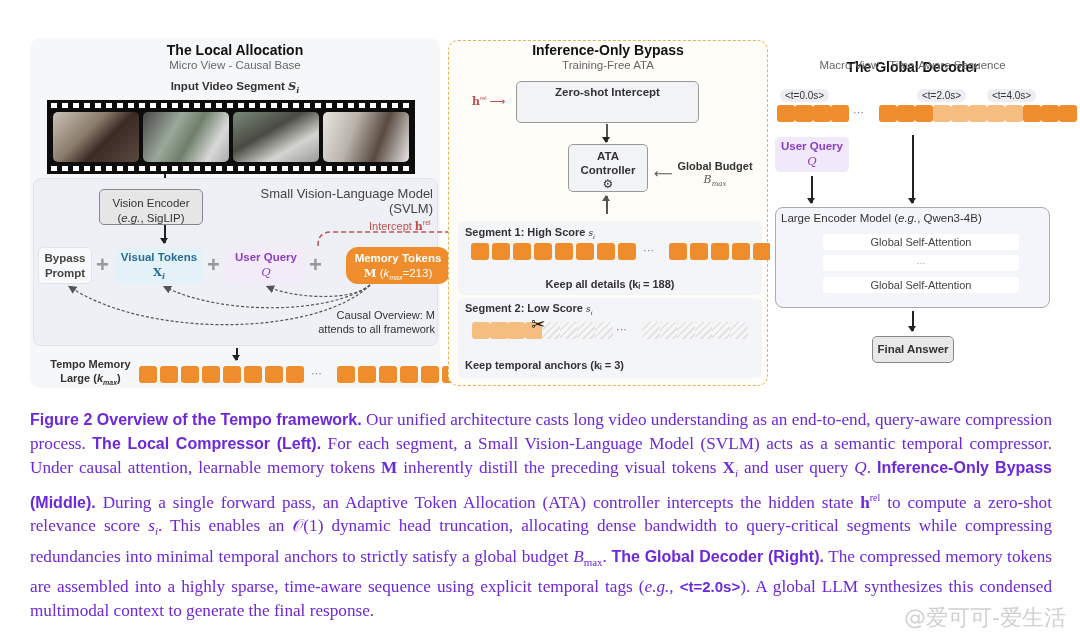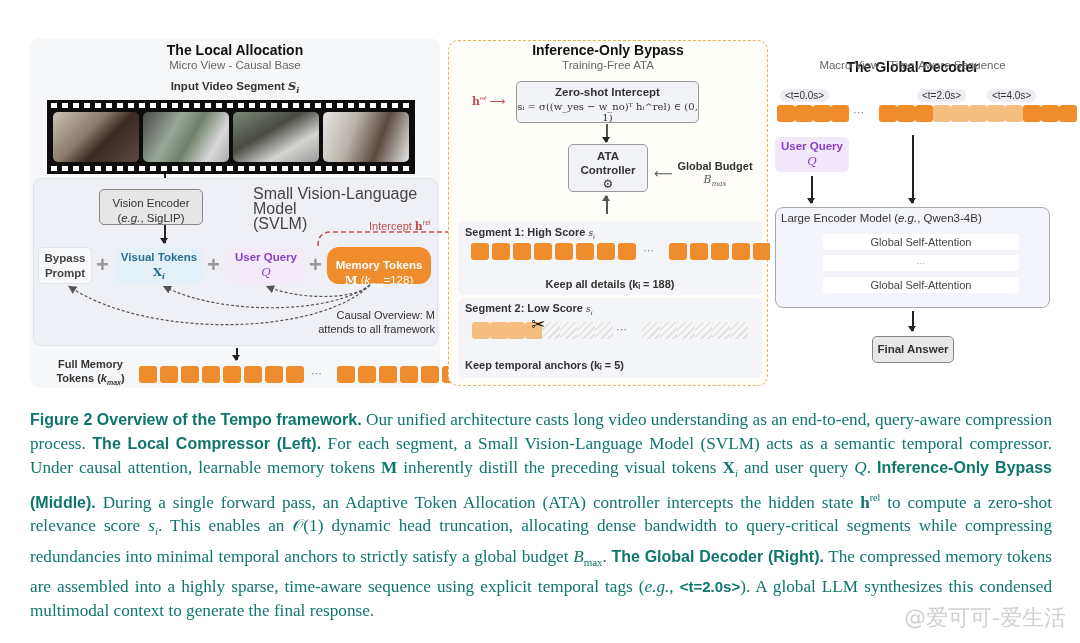--- a/index.html
+++ b/index.html
@@ -39,21 +39,21 @@
   .arrow-v::after { content: ""; position: absolute; left: -4px; bottom: -1px; width: 0; height: 0;
     border-left: 4.5px solid transparent; border-right: 4.5px solid transparent; border-top: 6px solid #222; }
   .arrow-up { position: absolute; width: 1.5px; background: #555; }
   .arrow-up::after { content: ""; position: absolute; left: -4px; top: -1px; width: 0; height: 0;
     border-left: 4.5px solid transparent; border-right: 4.5px solid transparent; border-bottom: 6px solid #555; }
 
   .seg { position: absolute; background: #f4f5f8; border-radius: 6px; }
   .tag { position: absolute; font-size: 10px; background: #eceef3; border-radius: 6px; padding: 1px 5px; color: #333; }
 
   .caption { position: absolute; left: 30px; top: 408px; width: 1022px; font-family: "Liberation Serif", "DejaVu Serif", serif;
-    font-size: 17.2px; line-height: 23.8px; color: #0f766e; text-align: justify; }
+    font-size: 17.2px; line-height: 23.8px; color: #6d28d9; text-align: justify; }
   .caption .sb { font-family: "Liberation Sans", "DejaVu Sans", sans-serif; font-weight: bold; font-size: 16px; }
   .caption .mono { font-family: "Liberation Sans", "DejaVu Sans", sans-serif; font-weight: bold; font-size: 15px; }
   .watermark { position: absolute; right: 14px; bottom: 10px; font-size: 22px; color: rgba(170,170,170,0.55); font-family: "DejaVu Sans", sans-serif; }
 </style>
 </head>
 <body>
 
 <div class="abs panel-left"></div>
 <div class="abs title" style="left:30px;top:42px;width:410px;">The Local Allocation</div>
 <div class="abs subtitle" style="left:30px;top:59px;width:410px;">Micro View - Causal Base</div>
@@ -72,21 +72,21 @@
 <div class="arrow-v" style="left:164px;top:174px;height:14px;"></div>
 
 <div class="abs svlm"></div>
 
 <div class="box" style="left:99px;top:189px;width:104px;height:36px;background:#e6e6e6;border:1px solid #888;color:#333;font-weight:normal;line-height:15px;padding-top:6px;">
   <div>Vision Encoder</div>
   <div>(<i>e.g.</i><span>, SigLIP)</span></div>
 </div>
 <div class="arrow-v" style="left:164px;top:225px;height:18px;"></div>
 
-<div class="abs" style="left:253px;top:186px;width:180px;text-align:left;font-size:16px;color:#444;line-height:15px;">
+<div class="abs" style="left:253px;top:186px;width:180px;text-align:right;font-size:13px;color:#444;line-height:15px;">
   <div>Small Vision-Language Model</div>
   <div>(SVLM)</div>
 </div>
 <div class="abs" style="left:369px;top:219px;font-size:11px;color:#c0504d;">
   <span>Intercept </span><b class="mathb">h</b><sup style="font-size:7px">rel</sup>
 </div>
 
 <div class="box" style="left:38px;top:247px;width:54px;height:37px;background:#f8f9fb;border:1px solid #e2e4ea;color:#444;line-height:15px;padding-top:3px;">
   <div>Bypass</div>
   <div>Prompt</div>
@@ -95,23 +95,23 @@
 <div class="box" style="left:115px;top:247px;width:88px;height:37px;background:#e4f1f9;color:#2a6f8f;line-height:15px;padding-top:3px;">
   <div>Visual Tokens</div>
   <div><b class="mathb">X</b><sub class="math" style="font-size:8px">i</sub></div>
 </div>
 <div class="plus" style="left:207px;top:252px;">+</div>
 <div class="box" style="left:226px;top:247px;width:80px;height:37px;background:#f3ebf8;color:#8a3fc4;line-height:15px;padding-top:3px;">
   <div>User Query</div>
   <div class="math" style="font-weight:normal">Q</div>
 </div>
 <div class="plus" style="left:309px;top:252px;">+</div>
-<div class="box" style="left:327px;top:247px;width:104px;height:37px;background:#ef8c2b;color:#fff;line-height:15px;padding-top:11px;border-radius:12px;">
+<div class="box" style="left:346px;top:247px;width:104px;height:37px;background:#ef8c2b;color:#fff;line-height:15px;padding-top:4px;border-radius:12px;">
   <div>Memory Tokens</div>
-  <div style="font-weight:normal"><span class="mathb">M</span> (<i>k</i><sub style="font-size:7px;font-style:italic">max</sub><span>=128)</span></div>
+  <div style="font-weight:normal"><span class="mathb">M</span> (<i>k</i><sub style="font-size:7px;font-style:italic">max</sub><span>=213)</span></div>
 </div>
 
 <svg class="abs" style="left:0;top:0;" width="1080" height="400">
   <defs>
     <marker id="ah" markerWidth="7" markerHeight="7" refX="5" refY="3.5" orient="auto">
         <path d="M0,0 L7,3.5 L0,7 z" fill="#555"></path>
       </marker>
     <marker id="ahr" markerWidth="7" markerHeight="7" refX="5" refY="3.5" orient="auto">
         <path d="M0,0 L7,3.5 L0,7" fill="none" stroke="#c0504d" stroke-width="1.2"></path>
       </marker>
@@ -126,22 +126,22 @@
   <line x1="541" y1="322" x2="541" y2="342" stroke="#c0504d" stroke-width="1" stroke-dasharray="2,2"></line>
 </svg>
 
 <div class="abs" style="left:280px;top:308px;width:155px;text-align:right;font-size:11px;color:#333;line-height:14px;">
   <div>Causal Overview: M</div>
   <div>attends to all framework</div>
 </div>
 
 <div class="arrow-v" style="left:236px;top:348px;height:12px;"></div>
 <div class="abs label-b" style="left:48px;top:357px;width:85px;text-align:center;line-height:14px;font-size:11px;">
-  <div>Full Memory</div>
-  <div><span>Tokens (</span><i>k</i><sub style="font-size:7px;font-style:italic">max</sub><span>)</span></div>
+  <div>Tempo Memory</div>
+  <div><span>Large (</span><i>k</i><sub style="font-size:7px;font-style:italic">max</sub><span>)</span></div>
 </div>
 <div id="left-tokens">
     <div class="tok" style="left: 139px; top: 366px;"></div>
     <div class="tok" style="left: 160px; top: 366px;"></div>
     <div class="tok" style="left: 181px; top: 366px;"></div>
     <div class="tok" style="left: 202px; top: 366px;"></div>
     <div class="tok" style="left: 223px; top: 366px;"></div>
     <div class="tok" style="left: 244px; top: 366px;"></div>
     <div class="tok" style="left: 265px; top: 366px;"></div>
     <div class="tok" style="left: 286px; top: 366px;"></div>
@@ -156,21 +156,20 @@
 
 <div class="abs panel-mid"></div>
 <div class="abs title" style="left:448px;top:42px;width:320px;">Inference-Only Bypass</div>
 <div class="abs subtitle" style="left:448px;top:59px;width:320px;">Training-Free ATA</div>
 
 <div class="abs" style="left:472px;top:95px;font-size:11px;color:#c0504d;">
   <b class="mathb">h</b><sup style="font-size:6px">rel</sup> ⟶
 </div>
 <div class="box" style="left:516px;top:81px;width:183px;height:42px;background:#f1f3f7;border:1px solid #999;color:#333;padding-top:4px;">
   <div>Zero-shot Intercept</div>
-  <div style="font-family:'DejaVu Serif',serif;font-weight:normal;font-size:10px;margin-top:3px;">sᵢ = σ((w_yes − w_no)ᵀ hᵢ^rel) ∈ (0, 1)</div>
 </div>
 <div class="arrow-v" style="left:606px;top:124px;height:18px;background:#555;"></div>
 <div class="box" style="left:568px;top:144px;width:80px;height:48px;background:#f1f3f7;border:1px solid #999;color:#333;line-height:14px;padding-top:4px;">
   <div>ATA</div>
   <div>Controller</div>
   <div style="font-size:12px;font-weight:normal;">⚙</div>
 </div>
 <div class="abs" style="left:654px;top:166px;color:#555;font-size:13px;">⟵</div>
 <div class="abs label-b" style="left:672px;top:159px;width:86px;text-align:center;font-size:11px;line-height:14px;">
   <div>Global Budget</div>
@@ -216,21 +215,21 @@
     <div class="tok hatch" style="left: 594.5px; top: 322px;"></div>
     <div class="dots" style="left: 616px; top: 323px;">···</div>
     <div class="tok hatch" style="left: 642px; top: 322px;"></div>
     <div class="tok hatch" style="left: 659.5px; top: 322px;"></div>
     <div class="tok hatch" style="left: 677px; top: 322px;"></div>
     <div class="tok hatch" style="left: 694.5px; top: 322px;"></div>
     <div class="tok hatch" style="left: 712px; top: 322px;"></div>
     <div class="tok hatch" style="left: 729.5px; top: 322px;"></div>
   </div>
 <div class="abs" style="left:531px;top:314px;font-size:17px;color:#111;">✂</div>
-<div class="abs label-b" style="left:465px;top:359px;font-size:11px;">Keep temporal anchors (kᵢ = 5)</div>
+<div class="abs label-b" style="left:465px;top:359px;font-size:11px;">Keep temporal anchors (kᵢ = 3)</div>
 
 <div class="abs panel-right"></div>
 <div class="abs title" style="left:770px;top:59px;width:285px;">The Global Decoder</div>
 <div class="abs subtitle" style="left:770px;top:59px;width:285px;">Macro View - Time-Aware Sequence</div>
 
 <div class="tag" style="left:780px;top:89px;">&lt;t=0.0s&gt;</div>
 <div class="tag" style="left:917px;top:89px;">&lt;t=2.0s&gt;</div>
 <div class="tag" style="left:987px;top:89px;">&lt;t=4.0s&gt;</div>
 <div id="right-tokens">
     <div class="tok" style="left: 777px; top: 105px;"></div>

